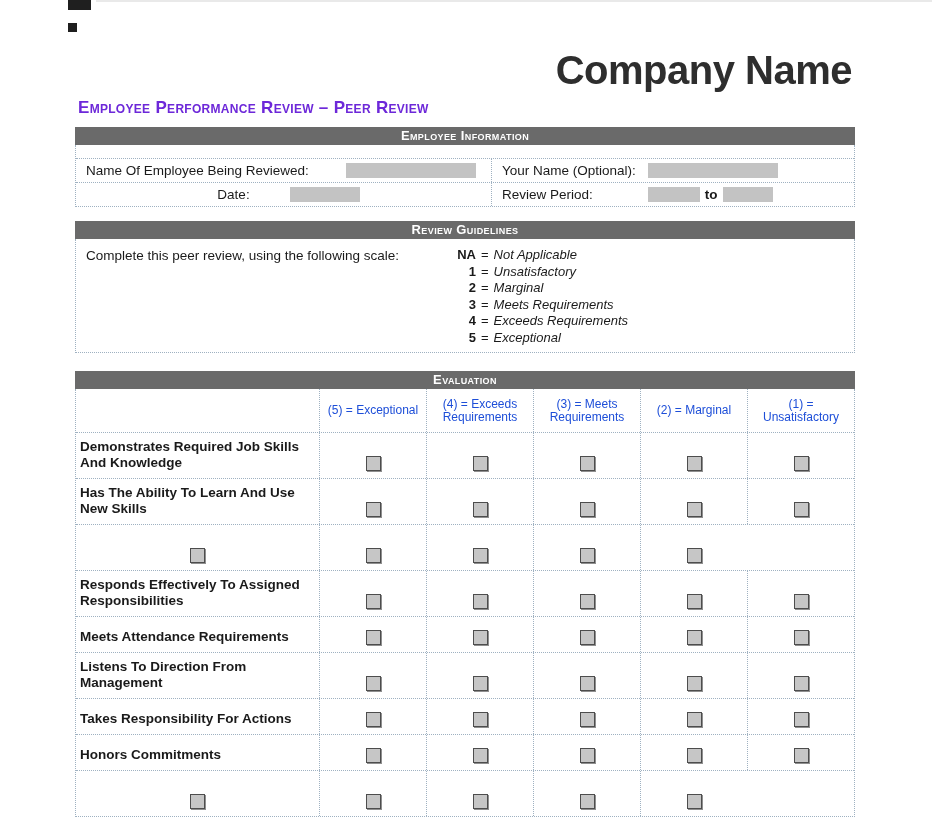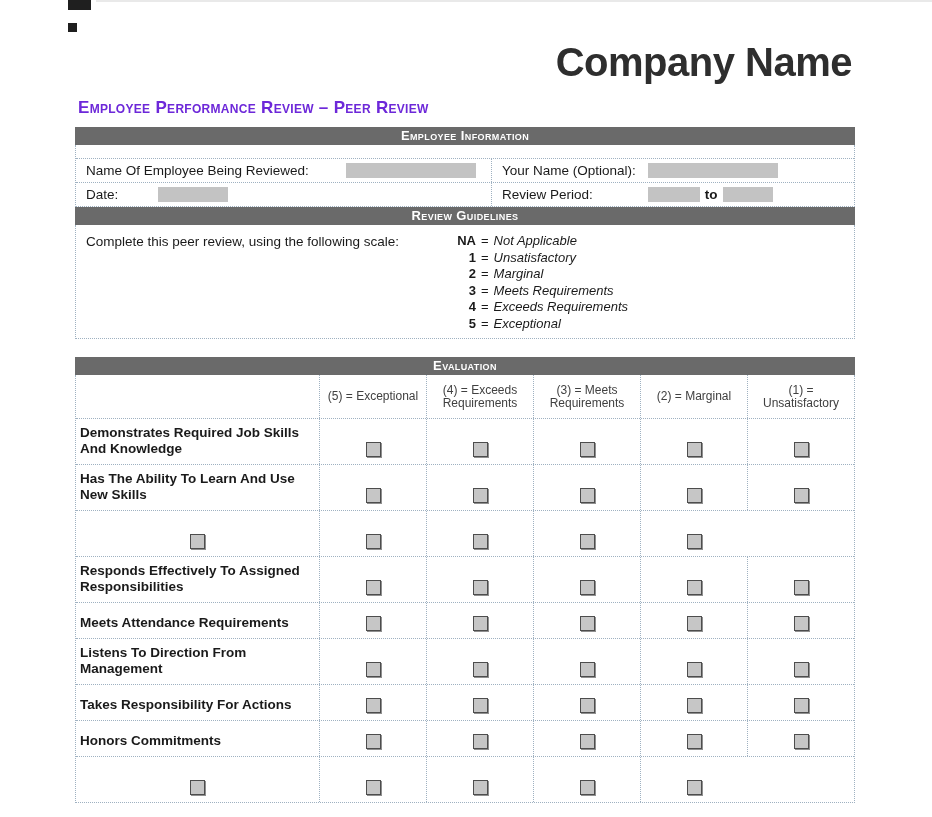--- a/index.html
+++ b/index.html
@@ -8,49 +8,49 @@
     width: 932px; height: 817px; position: relative; overflow: hidden;
     font-family: "Liberation Sans", "DejaVu Sans", sans-serif;
     color: #1a1a1a;
   }
   .top-line { position: absolute; top: 0; left: 96px; right: 0; height: 2px; background: #e9e9e9; }
   .mark { position: absolute; background: #1f1f1f; }
   .mark-a { left: 68px; top: 0; width: 23px; height: 10px; }
   .mark-b { left: 68px; top: 23px; width: 9px; height: 9px; }
 
   .company-name {
-    position: absolute; top: 40px; right: 80px;
+    position: absolute; top: 48px; right: 80px;
     font-size: 40px; font-weight: bold; color: #2e2e2e; letter-spacing: -0.5px;
   }
   .form-title {
     position: absolute; top: 98px; left: 78px;
     font-size: 17px; font-weight: bold; font-variant: small-caps; color: #6d28d9;
     letter-spacing: 0.3px;
   }
 
   .form { position: absolute; top: 127px; left: 75px; width: 780px; }
 
   .section-bar {
     height: 18px; line-height: 18px;
     background: var(--section-bar, #6a6a6a); color: #fff;
     font-weight: bold; font-variant: small-caps; font-size: 13px;
     text-align: center; letter-spacing: 0.4px;
   }
-  .gap14 { }
+  .gap14 { margin-top: 14px; }
   .gap18 { margin-top: 18px; }
 
   
   .info-table { border: 1px dotted var(--grid-line, #9fb1c1); border-top: none; }
   .info-spacer { height: 13px; }
   .info-row {
     display: flex; height: 24px; align-items: center;
     border-top: 1px dotted var(--grid-line, #9fb1c1);
     font-size: 13.5px;
   }
-  .info-left  { width: 415px; display: flex; align-items: center; padding-left: 10px; height: 100%; }
+  .info-left  { width: 415px; display: flex; align-items: center; padding-left: 10px; height: 100%; justify-content: center; }
   .info-right { flex: 1; display: flex; align-items: center; padding-left: 10px; height: 100%;
                 border-left: 1px dotted var(--grid-line, #9fb1c1); }
   .input-box { display: inline-block; height: 15px; background: var(--input-box, #c3c3c3); flex-shrink: 0; }
   .w130 { width: 130px; } .w70 { width: 70px; } .w52 { width: 52px; } .w50 { width: 50px; }
   .ml12 { margin-left: 12px; } .ml40 { margin-left: 40px; } .ml55 { margin-left: 55px; }
   .push-right { margin-left: auto; margin-right: 15px; }
   .to-sep { font-weight: bold; margin: 0 5px; }
 
   
   .guidelines-box {
@@ -66,21 +66,21 @@
   
   .eval-table { border: 1px dotted var(--grid-line, #9fb1c1); border-top: none; }
   .eval-row {
     display: grid; grid-template-columns: 243px 1fr 1fr 1fr 1fr 1fr;
   }
   .eval-row > div + div { border-left: 1px dotted var(--grid-line, #9fb1c1); }
   .eval-row + .eval-row { border-top: 1px dotted var(--grid-line, #9fb1c1); }
   .eval-header-row { height: 43px; }
   .eval-head {
     display: flex; align-items: center; justify-content: center; text-align: center;
-    font-size: 12px; line-height: 13px; padding: 2px 6px; color: #404040;
+    font-size: 12px; line-height: 13px; padding: 2px 6px; color: #1d4ed8;
   }
   .h2 { height: 46px; } .h1 { height: 36px; }
   .eval-label {
     font-weight: bold; font-size: 13.5px; line-height: 16px;
     display: flex; align-items: flex-end; padding: 0 6px 7px 4px;
   }
   .eval-cell { display: flex; align-items: flex-end; justify-content: center; padding-bottom: 7px; }
   .checkbox {
     width: 15px; height: 15px;
     background: var(--checkbox-fill, #c6c6c6);

